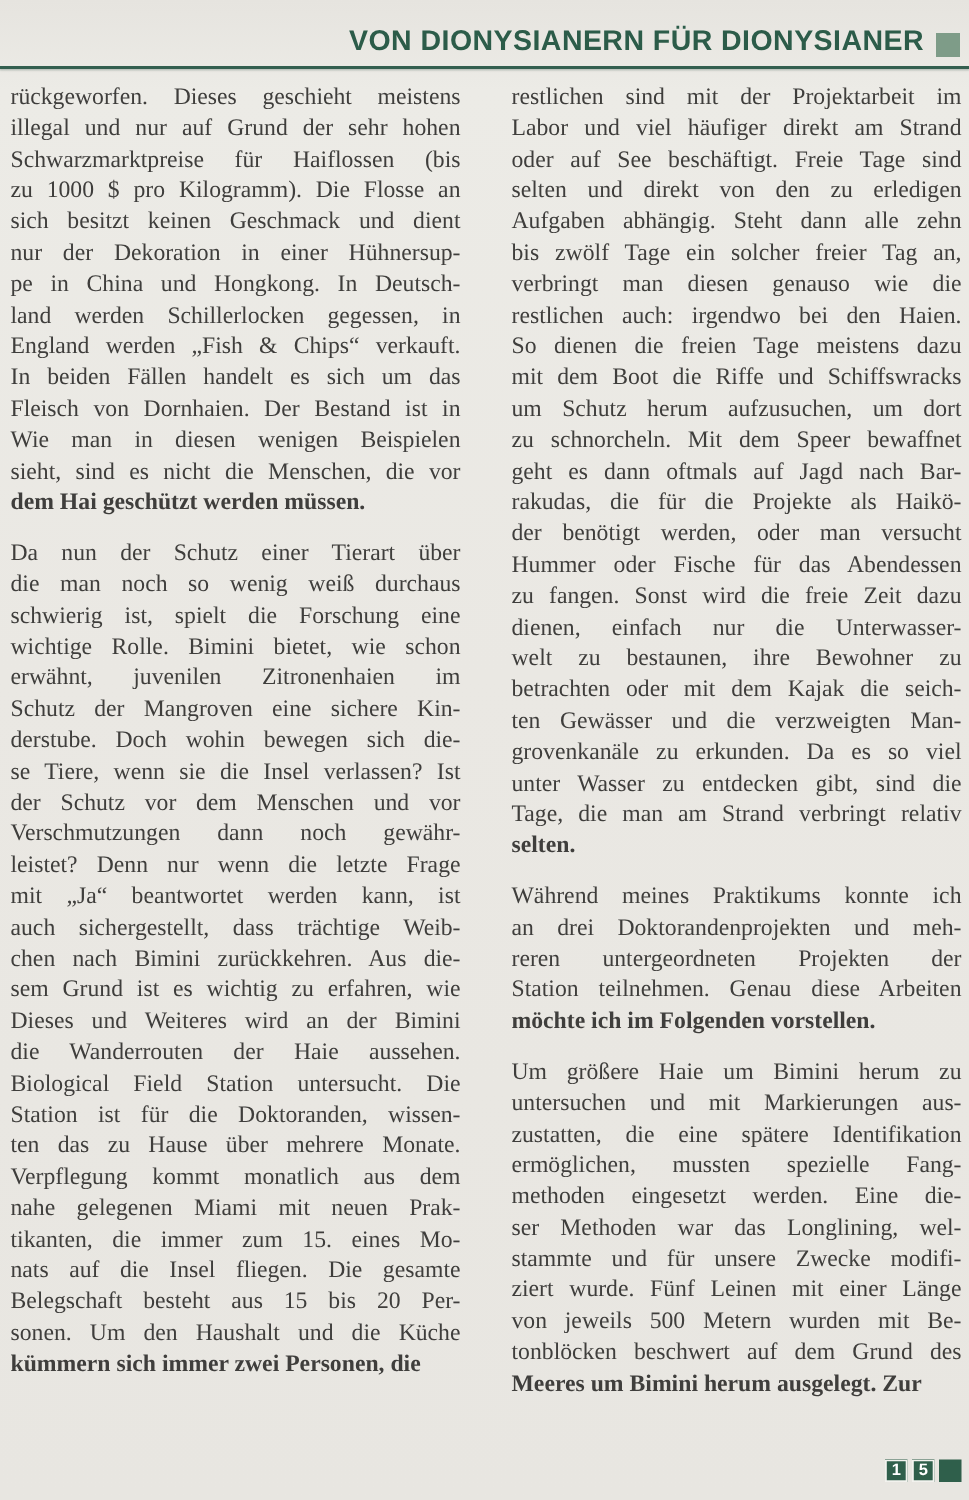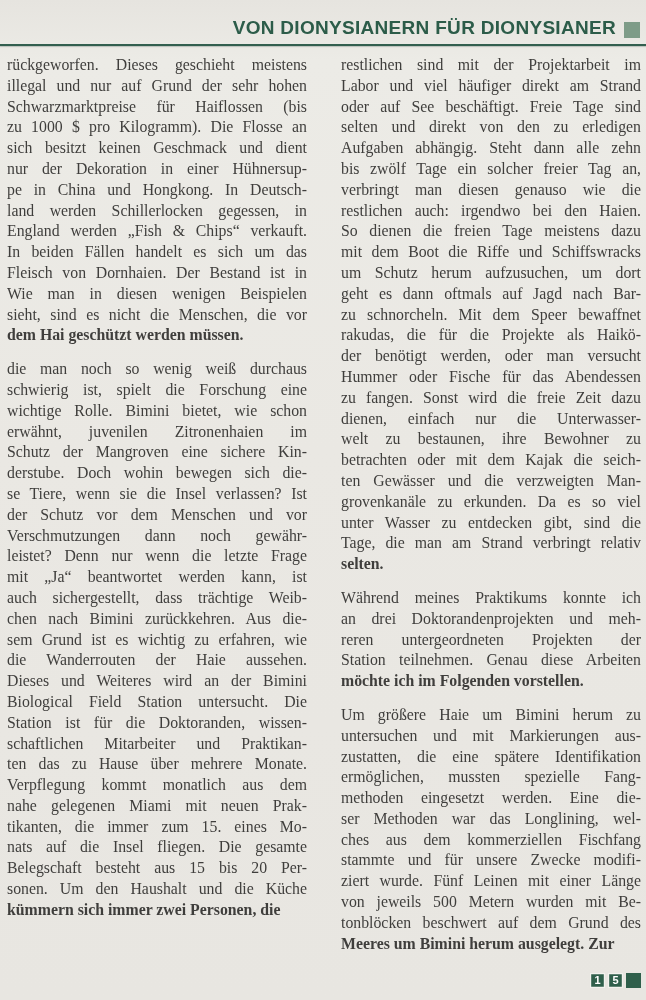--- a/index.html
+++ b/index.html
@@ -115,39 +115,39 @@
           <div class="pline">pe in China und Hongkong. In Deutsch-</div>
           <div class="pline">land werden Schillerlocken gegessen, in</div>
           <div class="pline">England werden „Fish &amp; Chips“ verkauft.</div>
           <div class="pline">In beiden Fällen handelt es sich um das</div>
           <div class="pline">Fleisch von Dornhaien. Der Bestand ist in</div>
           <div class="pline">Wie man in diesen wenigen Beispielen</div>
           <div class="pline">sieht, sind es nicht die Menschen, die vor</div>
           <div class="pline plast">dem Hai geschützt werden müssen.</div>
         </div>
         <div class="paragraph">
+          <div class="pline">Da nun der Schutz einer Tierart über</div>
           <div class="pline">die man noch so wenig weiß durchaus</div>
           <div class="pline">schwierig ist, spielt die Forschung eine</div>
           <div class="pline">wichtige Rolle. Bimini bietet, wie schon</div>
           <div class="pline">erwähnt, juvenilen Zitronenhaien im</div>
           <div class="pline">Schutz der Mangroven eine sichere Kin-</div>
           <div class="pline">derstube. Doch wohin bewegen sich die-</div>
           <div class="pline">se Tiere, wenn sie die Insel verlassen? Ist</div>
           <div class="pline">der Schutz vor dem Menschen und vor</div>
           <div class="pline">Verschmutzungen dann noch gewähr-</div>
           <div class="pline">leistet? Denn nur wenn die letzte Frage</div>
           <div class="pline">mit „Ja“ beantwortet werden kann, ist</div>
           <div class="pline">auch sichergestellt, dass trächtige Weib-</div>
           <div class="pline">chen nach Bimini zurückkehren. Aus die-</div>
           <div class="pline">sem Grund ist es wichtig zu erfahren, wie</div>
+          <div class="pline">Dieses und Weiteres wird an der Bimini</div>
           <div class="pline">die Wanderrouten der Haie aussehen.</div>
-          <div class="pline">Dieses und Weiteres wird an der Bimini</div>
           <div class="pline">Biological Field Station untersucht. Die</div>
           <div class="pline">Station ist für die Doktoranden, wissen-</div>
-          <div class="pline">schaftlichen Mitarbeiter und Praktikan-</div>
           <div class="pline">ten das zu Hause über mehrere Monate.</div>
           <div class="pline">Verpflegung kommt monatlich aus dem</div>
           <div class="pline">nahe gelegenen Miami mit neuen Prak-</div>
           <div class="pline">tikanten, die immer zum 15. eines Mo-</div>
           <div class="pline">nats auf die Insel fliegen. Die gesamte</div>
           <div class="pline">Belegschaft besteht aus 15 bis 20 Per-</div>
           <div class="pline">sonen. Um den Haushalt und die Küche</div>
           <div class="pline plast">kümmern sich immer zwei Personen, die</div>
         </div>
       </div>
@@ -157,22 +157,22 @@
           <div class="pline">Labor und viel häufiger direkt am Strand</div>
           <div class="pline">oder auf See beschäftigt. Freie Tage sind</div>
           <div class="pline">selten und direkt von den zu erledigen</div>
           <div class="pline">Aufgaben abhängig. Steht dann alle zehn</div>
           <div class="pline">bis zwölf Tage ein solcher freier Tag an,</div>
           <div class="pline">verbringt man diesen genauso wie die</div>
           <div class="pline">restlichen auch: irgendwo bei den Haien.</div>
           <div class="pline">So dienen die freien Tage meistens dazu</div>
           <div class="pline">mit dem Boot die Riffe und Schiffswracks</div>
           <div class="pline">um Schutz herum aufzusuchen, um dort</div>
+          <div class="pline">zu schnorcheln. Mit dem Speer bewaffnet</div>
           <div class="pline">geht es dann oftmals auf Jagd nach Bar-</div>
-          <div class="pline">zu schnorcheln. Mit dem Speer bewaffnet</div>
           <div class="pline">rakudas, die für die Projekte als Haikö-</div>
           <div class="pline">der benötigt werden, oder man versucht</div>
           <div class="pline">Hummer oder Fische für das Abendessen</div>
           <div class="pline">zu fangen. Sonst wird die freie Zeit dazu</div>
           <div class="pline">dienen, einfach nur die Unterwasser-</div>
           <div class="pline">welt zu bestaunen, ihre Bewohner zu</div>
           <div class="pline">betrachten oder mit dem Kajak die seich-</div>
           <div class="pline">ten Gewässer und die verzweigten Man-</div>
           <div class="pline">grovenkanäle zu erkunden. Da es so viel</div>
           <div class="pline">unter Wasser zu entdecken gibt, sind die</div>
@@ -186,21 +186,20 @@
           <div class="pline">Station teilnehmen. Genau diese Arbeiten</div>
           <div class="pline plast">möchte ich im Folgenden vorstellen.</div>
         </div>
         <div class="paragraph">
           <div class="pline">Um größere Haie um Bimini herum zu</div>
           <div class="pline">untersuchen und mit Markierungen aus-</div>
           <div class="pline">zustatten, die eine spätere Identifikation</div>
           <div class="pline">ermöglichen, mussten spezielle Fang-</div>
           <div class="pline">methoden eingesetzt werden. Eine die-</div>
           <div class="pline">ser Methoden war das Longlining, wel-</div>
-          <div class="pline">ches aus dem kommerziellen Fischfang</div>
           <div class="pline">stammte und für unsere Zwecke modifi-</div>
           <div class="pline">ziert wurde. Fünf Leinen mit einer Länge</div>
           <div class="pline">von jeweils 500 Metern wurden mit Be-</div>
           <div class="pline">tonblöcken beschwert auf dem Grund des</div>
           <div class="pline plast">Meeres um Bimini herum ausgelegt. Zur</div>
         </div>
       </div>
   </div>
 
   <div class="pagenum">

